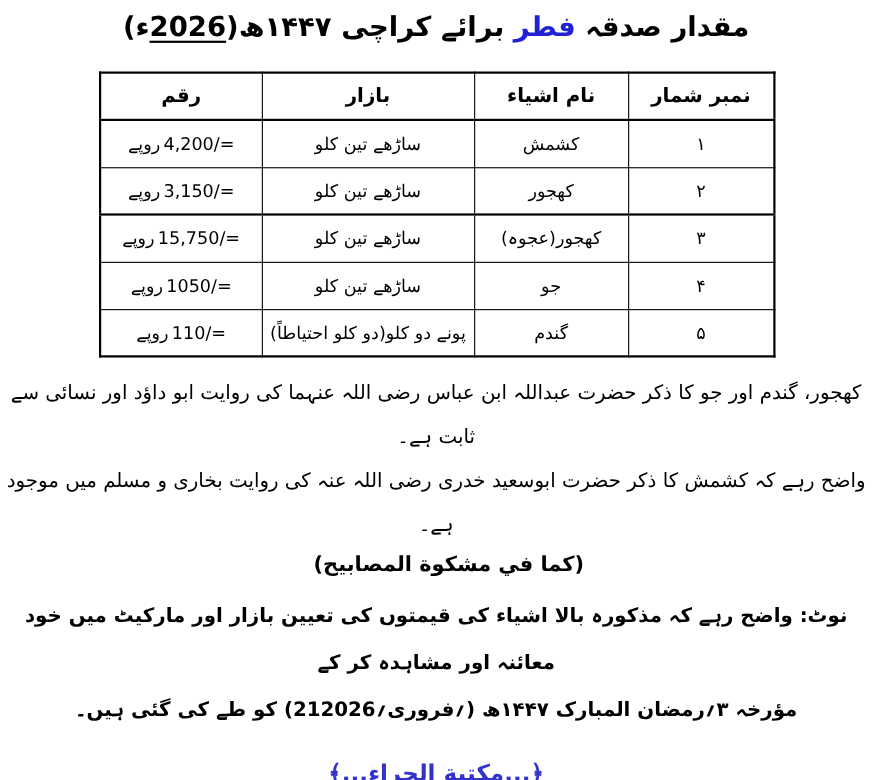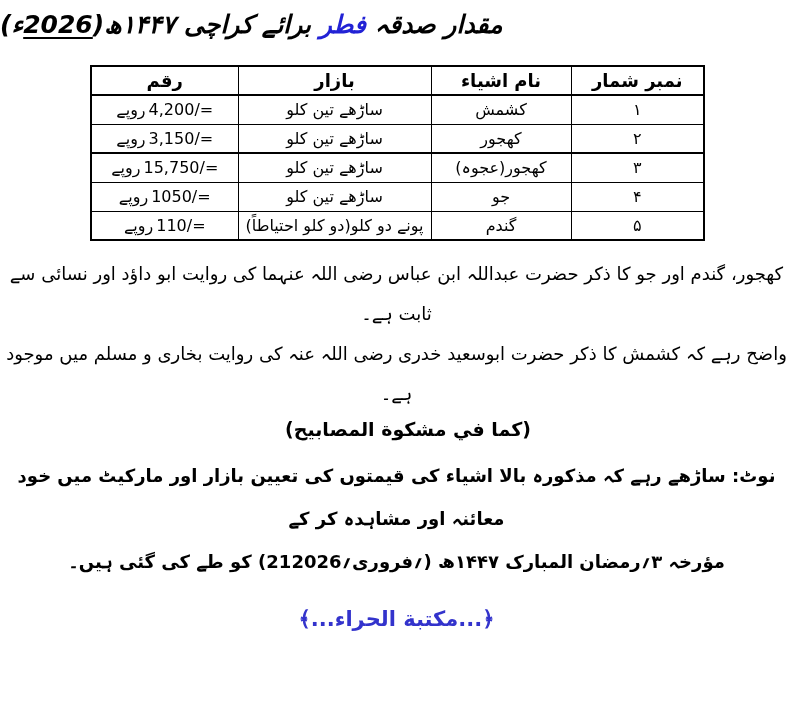--- a/index.html
+++ b/index.html
@@ -9,26 +9,25 @@
     height: 709px;
     overflow: hidden;
     font-family: "DejaVu Sans", sans-serif;
     color: #000;
   }
   .page { width: 793px; height: 709px; position: relative; }
 
   
   .title {
     direction: rtl;
-    text-align: left;
+    text-align: center;
     padding-top: 10px;
     font-size: 25px;
     font-weight: bold;
     font-family: "DejaVu Sans", sans-serif;
-    font-style: italic;
   }
   .title .hl { color: var(--accent, #2222d5); }
   .title .year {
     text-decoration: underline;
     text-decoration-thickness: 2px;
     text-underline-offset: 4px;
   }
 
   
   .fitr-table {
@@ -36,21 +35,21 @@
     border-collapse: collapse;
     margin: 26px 0 0 90px;
     width: 613px;
     table-layout: fixed;
     border: 2px solid #000;
   }
   .fitr-table th, .fitr-table td {
     border: 1.5px solid #000;
     text-align: center;
     vertical-align: middle;
-    height: 29px;
+    height: 43px;
     font-family: "DejaVu Sans", sans-serif;
     overflow: hidden;
   }
   .fitr-table th { font-size: 18px; font-weight: bold; border-bottom-width: 2px; }
   .fitr-table td { font-size: 16px; }
   .fitr-table .row-2 td { border-bottom-width: 2.5px; }
   .col-serial  { width: 133px; }
   .col-item    { width: 140px; }
   .col-qty     { width: 193px; }
   .col-amount  { width: 147px; }
@@ -152,21 +151,21 @@
     </tbody>
   </table>
 
   <div class="explanation">
     <div>کھجور، گندم اور جو کا ذکر حضرت عبداللہ ابن عباس رضی اللہ عنہما کی روایت ابو داؤد اور نسائی سے ثابت ہے۔</div>
     <div>واضح رہے کہ کشمش کا ذکر حضرت ابوسعید خدری رضی اللہ عنہ کی روایت بخاری و مسلم میں موجود ہے۔</div>
   </div>
   <div class="reference">(كما في مشكوة المصابيح)</div>
 
   <div class="note">
-    <div>نوٹ: ساڑھے رہے کہ مذکورہ بالا اشیاء کی قیمتوں کی تعیین بازار اور مارکیٹ میں خود معائنہ اور مشاہدہ کر کے</div>
+    <div>نوٹ: واضح رہے کہ مذکورہ بالا اشیاء کی قیمتوں کی تعیین بازار اور مارکیٹ میں خود معائنہ اور مشاہدہ کر کے</div>
     <div>
       <span>مؤرخہ ۳؍رمضان المبارک ۱۴۴۷ھ (</span><span class="date" dir="ltr">21؍فروری؍2026</span><span>) کو طے کی گئی ہیں۔</span>
     </div>
   </div>
 
   <div class="ornament">﴿...مكتبة الحراء...﴾</div>
 
 </div>
 
 </body></html>

